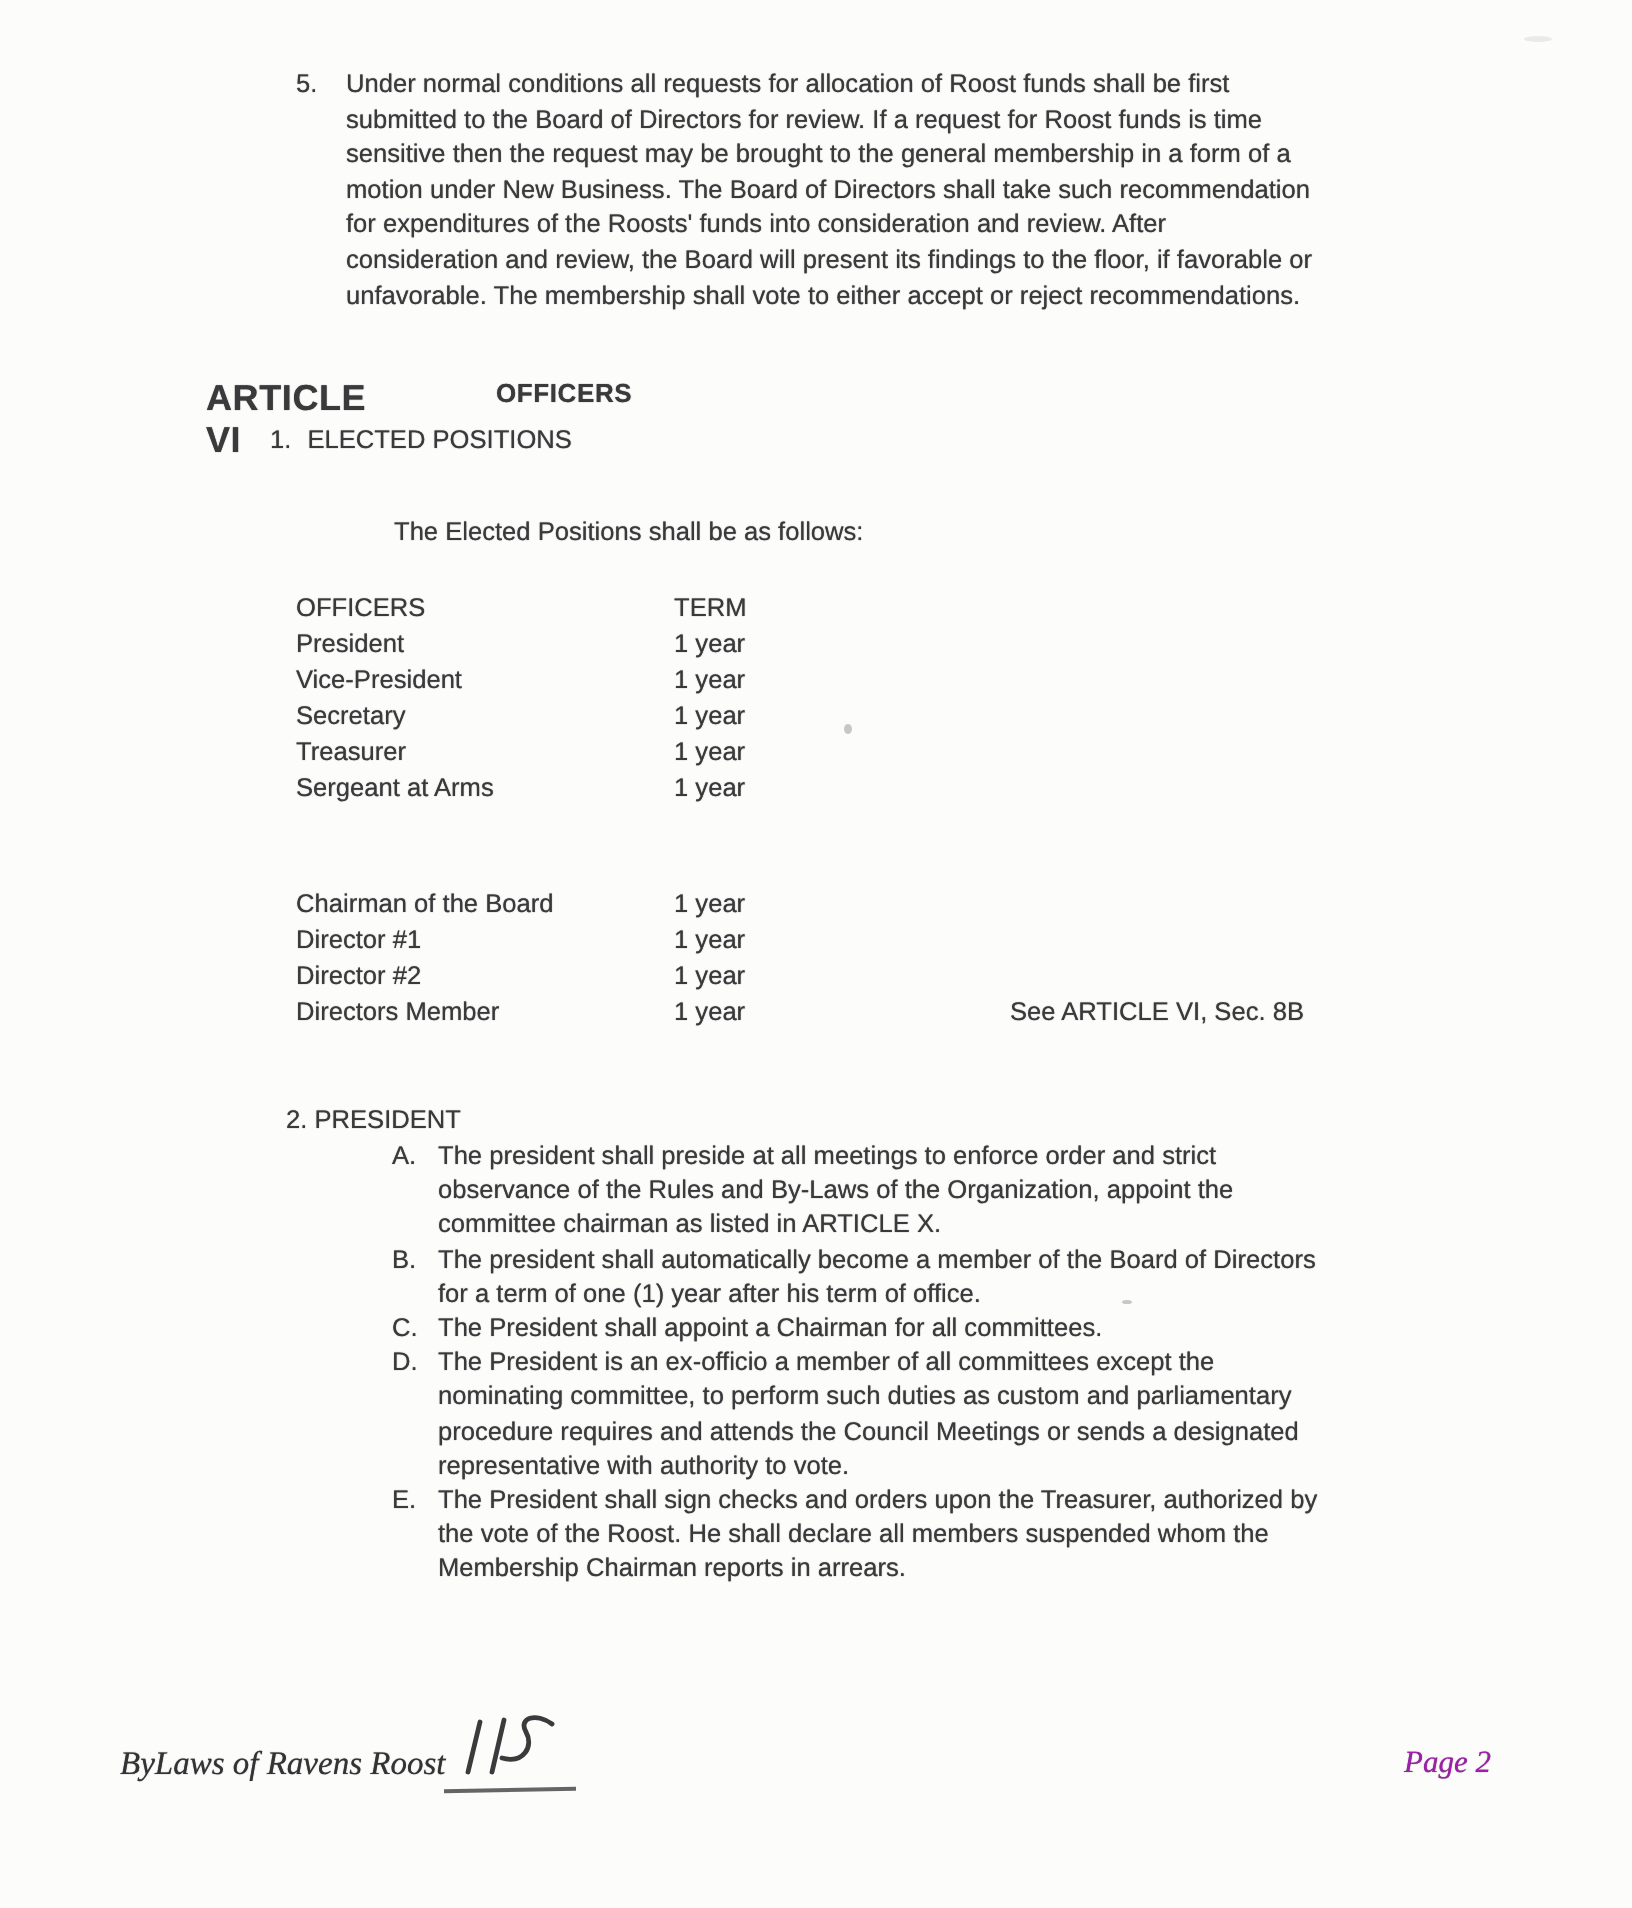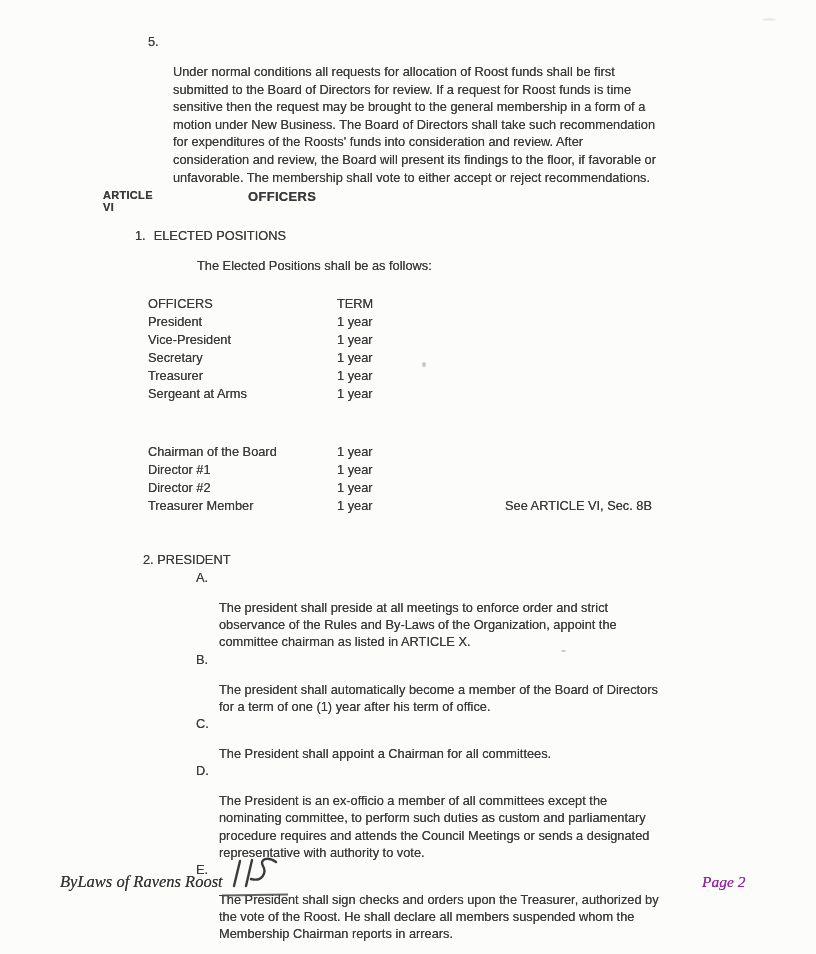--- a/index.html
+++ b/index.html
@@ -5,38 +5,38 @@
   html,body{margin:0;padding:0;background:#ffffff;}
   .page{
     position:relative;
     width:816px;height:954px;
     background:#fcfcfa;
     font-family:"Liberation Sans", sans-serif;
     color:#3a3a3c;
     overflow:hidden;
   }
   .scan-ink{ text-shadow:0 0 0.5px rgba(55,55,58,0.85); }
-  .preline{ white-space:pre-line;margin-top:30px; }
+  .preline{ white-space:pre-line; }
 
   
   .para5{
     position:absolute; left:148px; top:33px;
     display:flex; align-items:flex-start;
     font-size:12.8px; line-height:17.6px;
   }
   .para5 .num{ width:25px; flex:0 0 25px; }
   .para5 .body{ width:500px; }
 
   
   .article-head{ position:absolute; top:189px; left:0; height:18px; }
-  .article-label{ position:absolute; left:103px; font-weight:bold; font-size:11px; letter-spacing:0.3px;}
+  .article-label{ position:absolute; left:103px; font-weight:bold; font-size:18px; letter-spacing:0.3px;}
   .article-title{ position:absolute; left:248px; font-weight:bold; font-size:13px; letter-spacing:0.3px;}
 
   
-  .sec1-head{ position:absolute; left:135px; top:228px; font-size:12.8px;text-align:center; }
+  .sec1-head{ position:absolute; left:135px; top:212px; font-size:12.8px;text-align:center; }
   .sec1-head .num{ margin-right:8px; }
   .sec1-intro{ position:absolute; left:197px; top:258px; font-size:12.8px; }
 
   
   .officers-table{
     position:absolute; left:148px; top:295px;
     display:grid; grid-template-columns:189px auto;
     font-size:12.8px; line-height:18px;
   }
   
@@ -132,21 +132,21 @@
     <div class="board-grid">
       <span>Chairman of the Board</span>
       <span>1 year</span>
       <span></span>
       <span>Director #1</span>
       <span>1 year</span>
       <span></span>
       <span>Director #2</span>
       <span>1 year</span>
       <span></span>
-      <span>Treasurer Member</span>
+      <span>Directors Member</span>
       <span>1 year</span>
       <span>See ARTICLE VI, Sec. 8B</span>
     </div>
   </div>
 
   <div class="sec2-head">2. PRESIDENT</div>
 
   <div class="pres-list">
     <div class="pres-item">
       <span class="lbl">A.</span>

